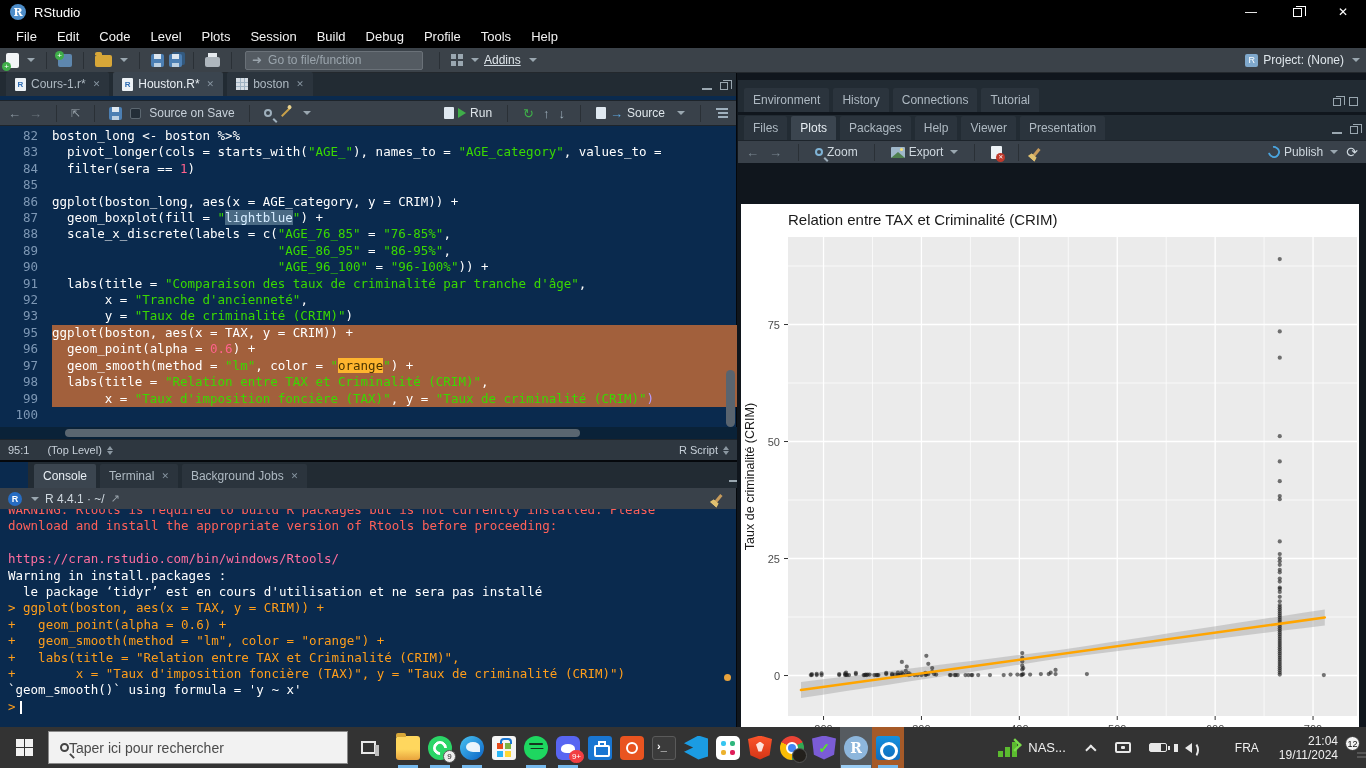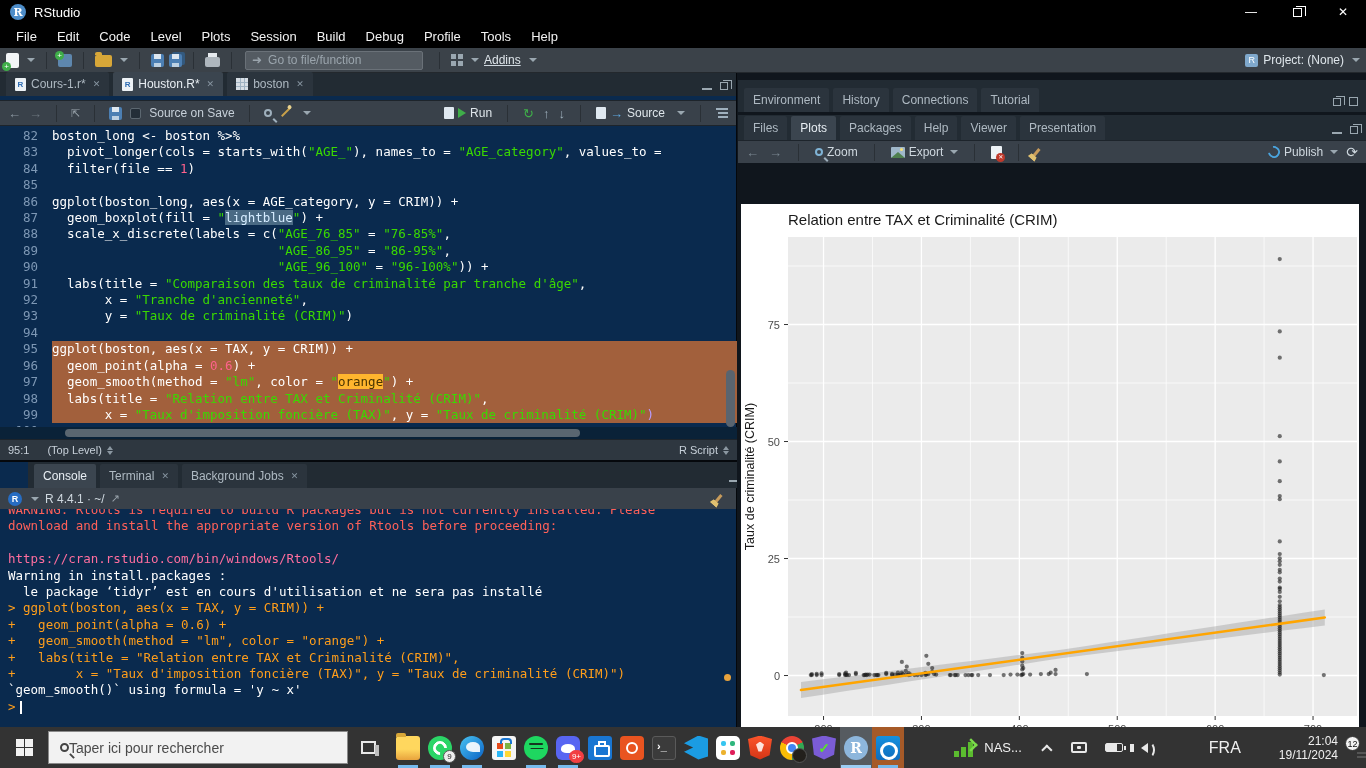--- a/index.html
+++ b/index.html
@@ -256,21 +256,21 @@
   .disp-ico { width:16px; height:11px; border:2px solid #e8e8e8; border-radius:2px; position:relative; }
   .disp-ico::after { content:""; position:absolute; left:4px; top:2px; width:4px; height:3px; background:#e8e8e8; border-radius:1px; }
   .batt-ico { width:18px; height:9px; border:1.5px solid #e8e8e8; border-radius:2px; position:relative; background:
        linear-gradient(90deg,#e8e8e8 0 70%, transparent 70%); }
   .batt-ico::after { content:""; position:absolute; right:-4px; top:2px; width:2px; height:4px; background:#e8e8e8; }
   .spk-ico { width:0; height:0; border-top:5px solid transparent; border-bottom:5px solid transparent;
              border-right:7px solid #e8e8e8; position:relative; }
   .spk-ico::before { content:""; position:absolute; left:-11px; top:-4px; width:4px; height:8px; background:#e8e8e8; }
   .spk-ico::after { content:""; position:absolute; left:2px; top:-6px; width:8px; height:12px;
              border:2px solid transparent; border-right-color:#e8e8e8; border-radius:50%; }
-  .lang { font-size:16px; margin:0 28px;padding-left:24px; }
+  .lang { font-size:12px; margin:0 10px;padding-left:24px; }
   .clock { text-align:right; font-size:12px; line-height:14px; margin:0 10px; }
   .notif { margin:0 12px 0 6px; position:relative; }
   .notif-box { width:19px; height:15px; background:#f2f2f2; border-radius:2px; position:relative; }
   .notif-box::before { content:""; position:absolute; left:3px; top:4px; width:13px; height:2px; background:#555;
        box-shadow:0 4px 0 #555; }
   .notif-badge { position:absolute; left:-9px; bottom:-3px; width:15px; height:15px; border-radius:50%;
        background:#f2f2f2; border:1px solid #333; color:#111; font-size:9px; line-height:14px; text-align:center; }
 </style>
 </head>
 <body>
@@ -396,31 +396,30 @@
           <span>Source</span>
         </span>
         <span class="caret"></span>
         <span class="tb-sep"></span>
         <span class="i-outline"></span>
       </div>
     </div>
     <div class="code-area" id="code-area">
         <div class="code-line"><span class="ln">82</span><span class="lc"><span>boston_long &lt;- boston %&gt;%</span></span></div>
         <div class="code-line"><span class="ln">83</span><span class="lc"><span>  pivot_longer(cols = starts_with(</span><span class="c-s">"AGE_"</span><span>), names_to = </span><span class="c-s">"AGE_category"</span><span>, values_to =</span></span></div>
-        <div class="code-line"><span class="ln">84</span><span class="lc"><span>  filter(file == </span><span class="c-n">1</span><span>)</span></span></div>
+        <div class="code-line"><span class="ln">84</span><span class="lc"><span>  filter(sera == </span><span class="c-n">1</span><span>)</span></span></div>
         <div class="code-line"><span class="ln">85</span><span class="lc">&nbsp;</span></div>
         <div class="code-line"><span class="ln">86</span><span class="lc"><span>ggplot(boston_long, aes(x = AGE_category, y = CRIM)) +</span></span></div>
         <div class="code-line"><span class="ln">87</span><span class="lc"><span>  geom_boxplot(fill = </span><span class="c-s">"</span><span class="c-w">lightblue</span><span class="c-s">"</span><span>) +</span></span></div>
         <div class="code-line"><span class="ln">88</span><span class="lc"><span>  scale_x_discrete(labels = c(</span><span class="c-s">"AGE_76_85"</span><span> = </span><span class="c-s">"76-85%"</span><span>,</span></span></div>
         <div class="code-line"><span class="ln">89</span><span class="lc"><span>                              </span><span class="c-s">"AGE_86_95"</span><span> = </span><span class="c-s">"86-95%"</span><span>,</span></span></div>
         <div class="code-line"><span class="ln">90</span><span class="lc"><span>                              </span><span class="c-s">"AGE_96_100"</span><span> = </span><span class="c-s">"96-100%"</span><span>)) +</span></span></div>
         <div class="code-line"><span class="ln">91</span><span class="lc"><span>  labs(title = </span><span class="c-s">"Comparaison des taux de criminalité par tranche d'âge"</span><span>,</span></span></div>
         <div class="code-line"><span class="ln">92</span><span class="lc"><span>       x = </span><span class="c-s">"Tranche d'ancienneté"</span><span>,</span></span></div>
         <div class="code-line"><span class="ln">93</span><span class="lc"><span>       y = </span><span class="c-s">"Taux de criminalité (CRIM)"</span><span>)</span></span></div>
-        <div class="code-line"><span class="ln">94</span><span class="lc">&nbsp;</span></div>
         <div class="code-line sel"><span class="ln">95</span><span class="lc"><span>ggplot(boston, aes(x = TAX, y = CRIM)) +</span></span></div>
         <div class="code-line sel"><span class="ln">96</span><span class="lc"><span>  geom_point(alpha = </span><span class="c-n">0.6</span><span>) +</span></span></div>
         <div class="code-line sel"><span class="ln">97</span><span class="lc"><span>  geom_smooth(method = </span><span class="c-s">"lm"</span><span>, color = </span><span class="c-s">"</span><span class="c-o">orange</span><span class="c-s">"</span><span>) +</span></span></div>
         <div class="code-line sel"><span class="ln">98</span><span class="lc"><span>  labs(title = </span><span class="c-s">"Relation entre TAX et Criminalité (CRIM)"</span><span>,</span></span></div>
         <div class="code-line sel"><span class="ln">99</span><span class="lc"><span>       x = </span><span class="c-s">"Taux d'imposition foncière (TAX)"</span><span>, y = </span><span class="c-s">"Taux de criminalité (CRIM)"</span><span class="c-v">)</span></span></div>
         <div class="code-line"><span class="ln">100</span><span class="lc">&nbsp;</span></div>
       </div>
     <div class="vscroll"></div>
     <div class="hscroll">
         <div class="thumb"></div>

